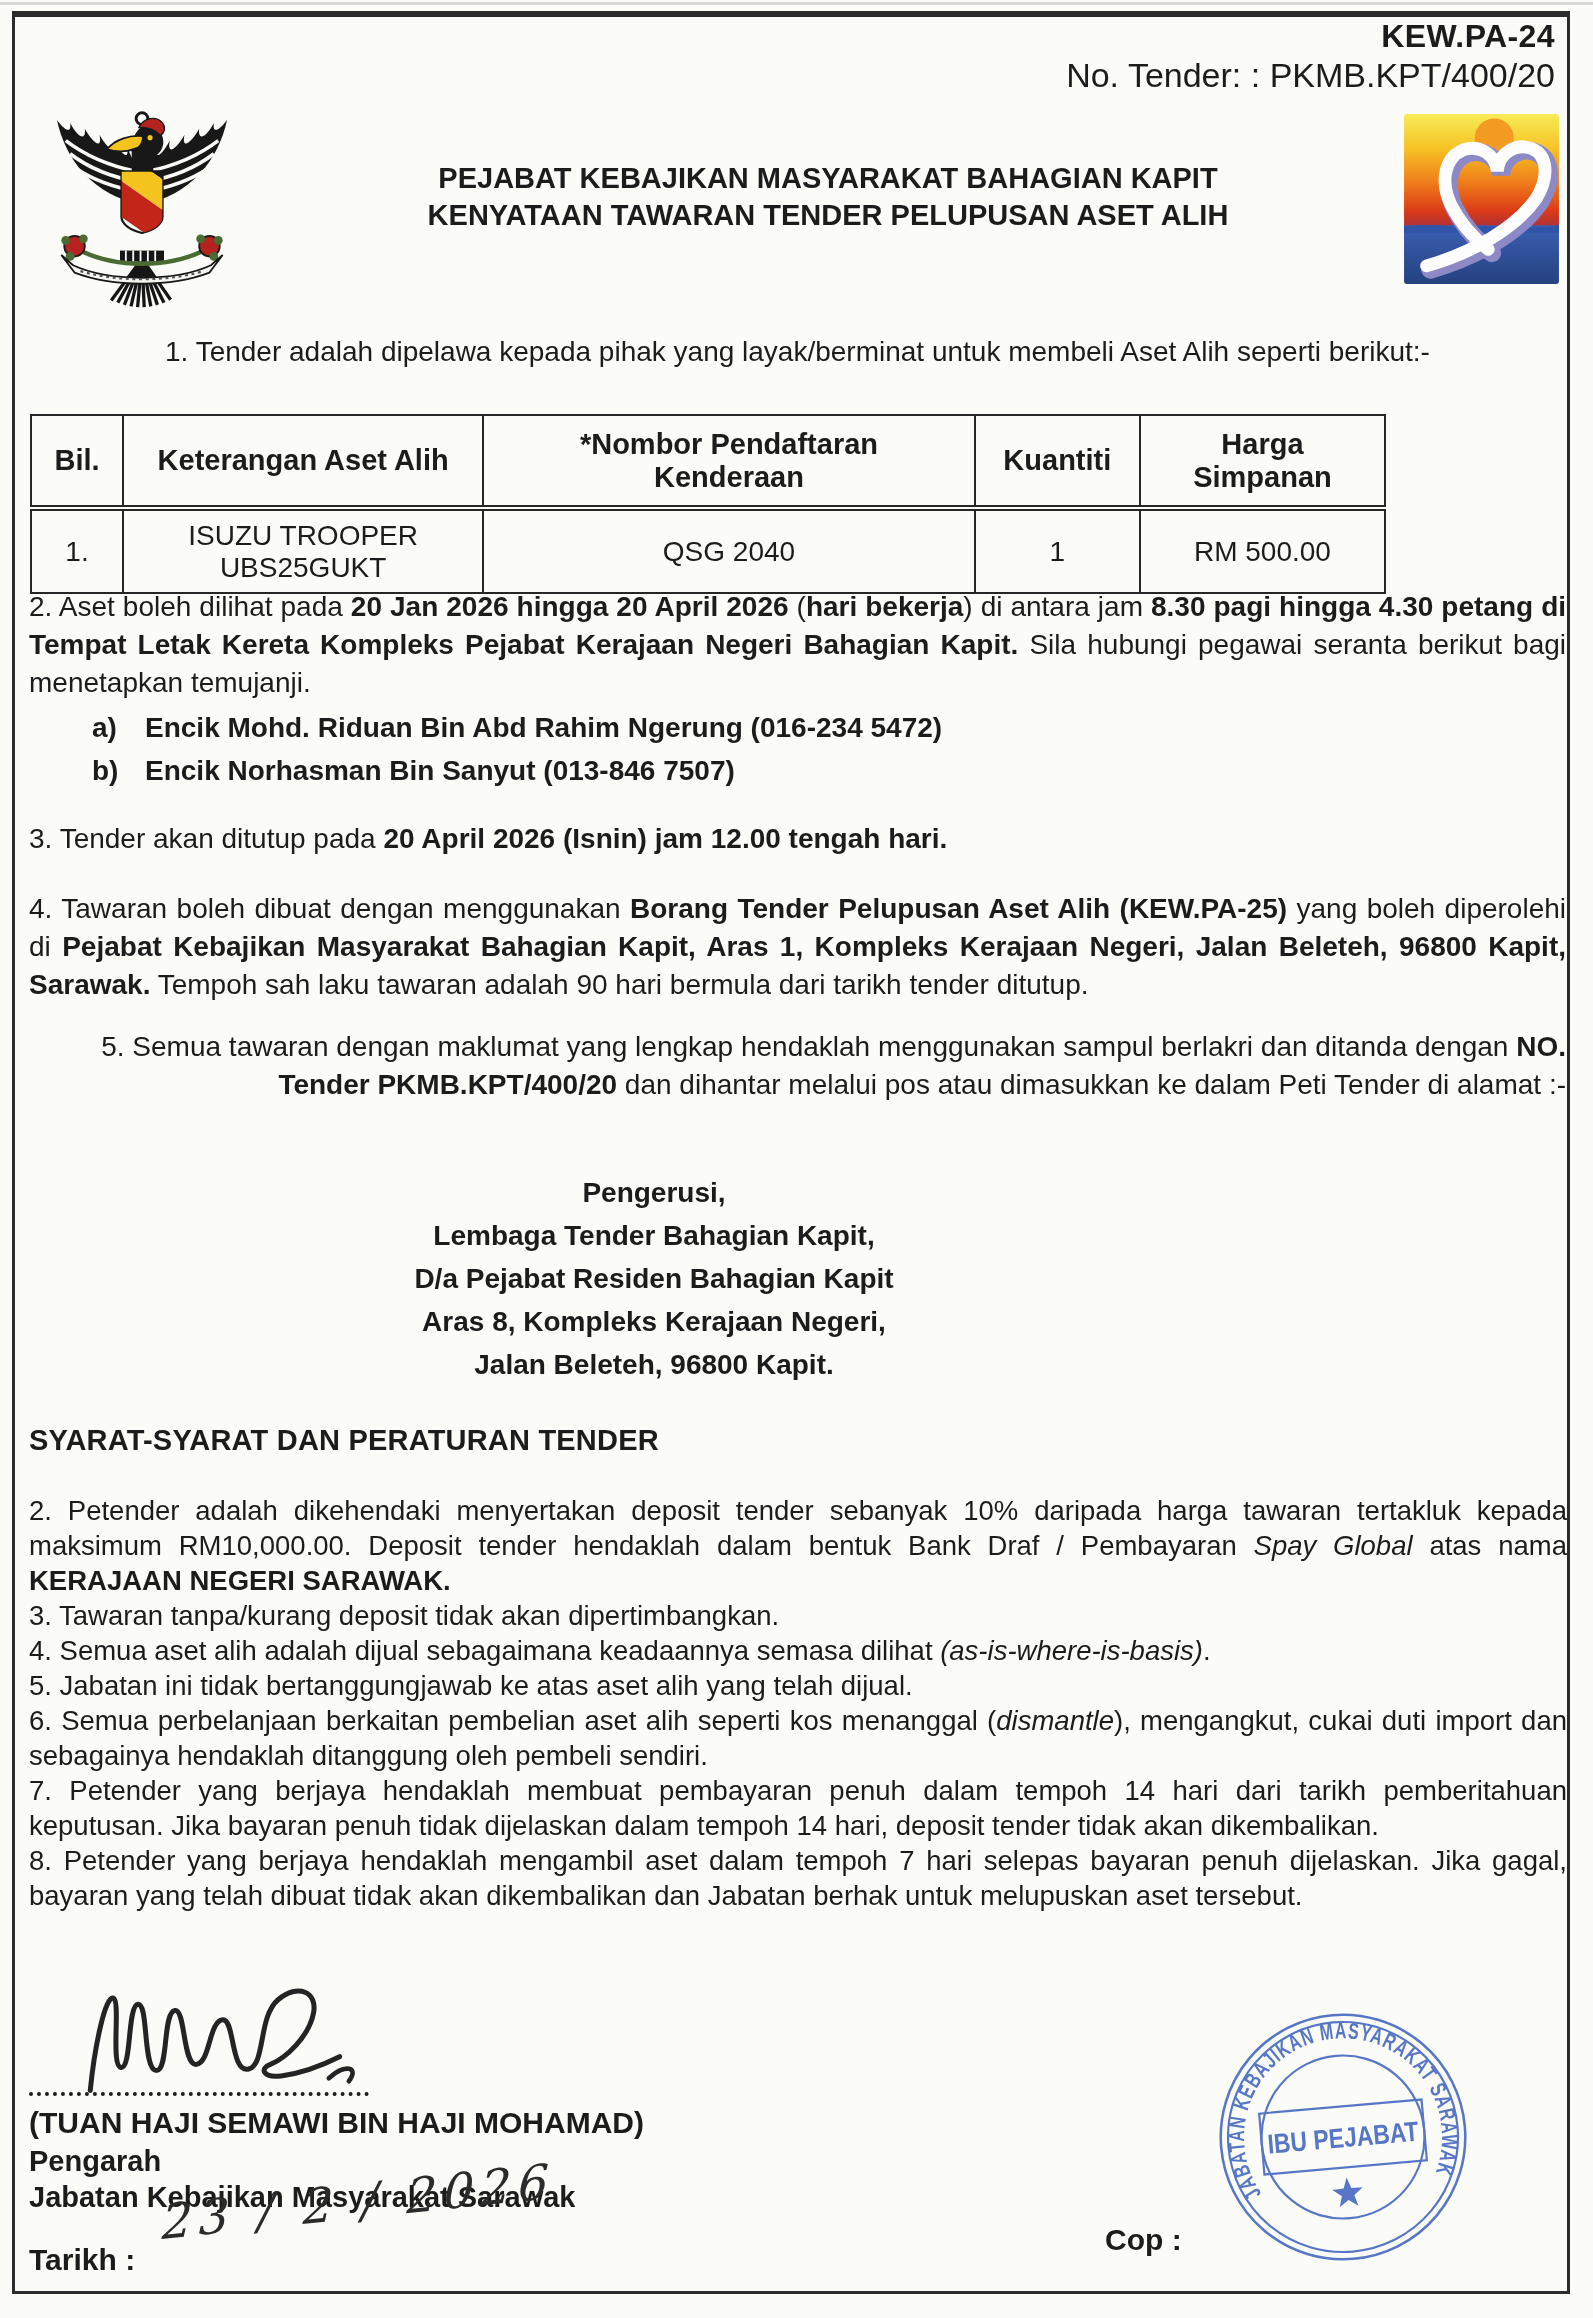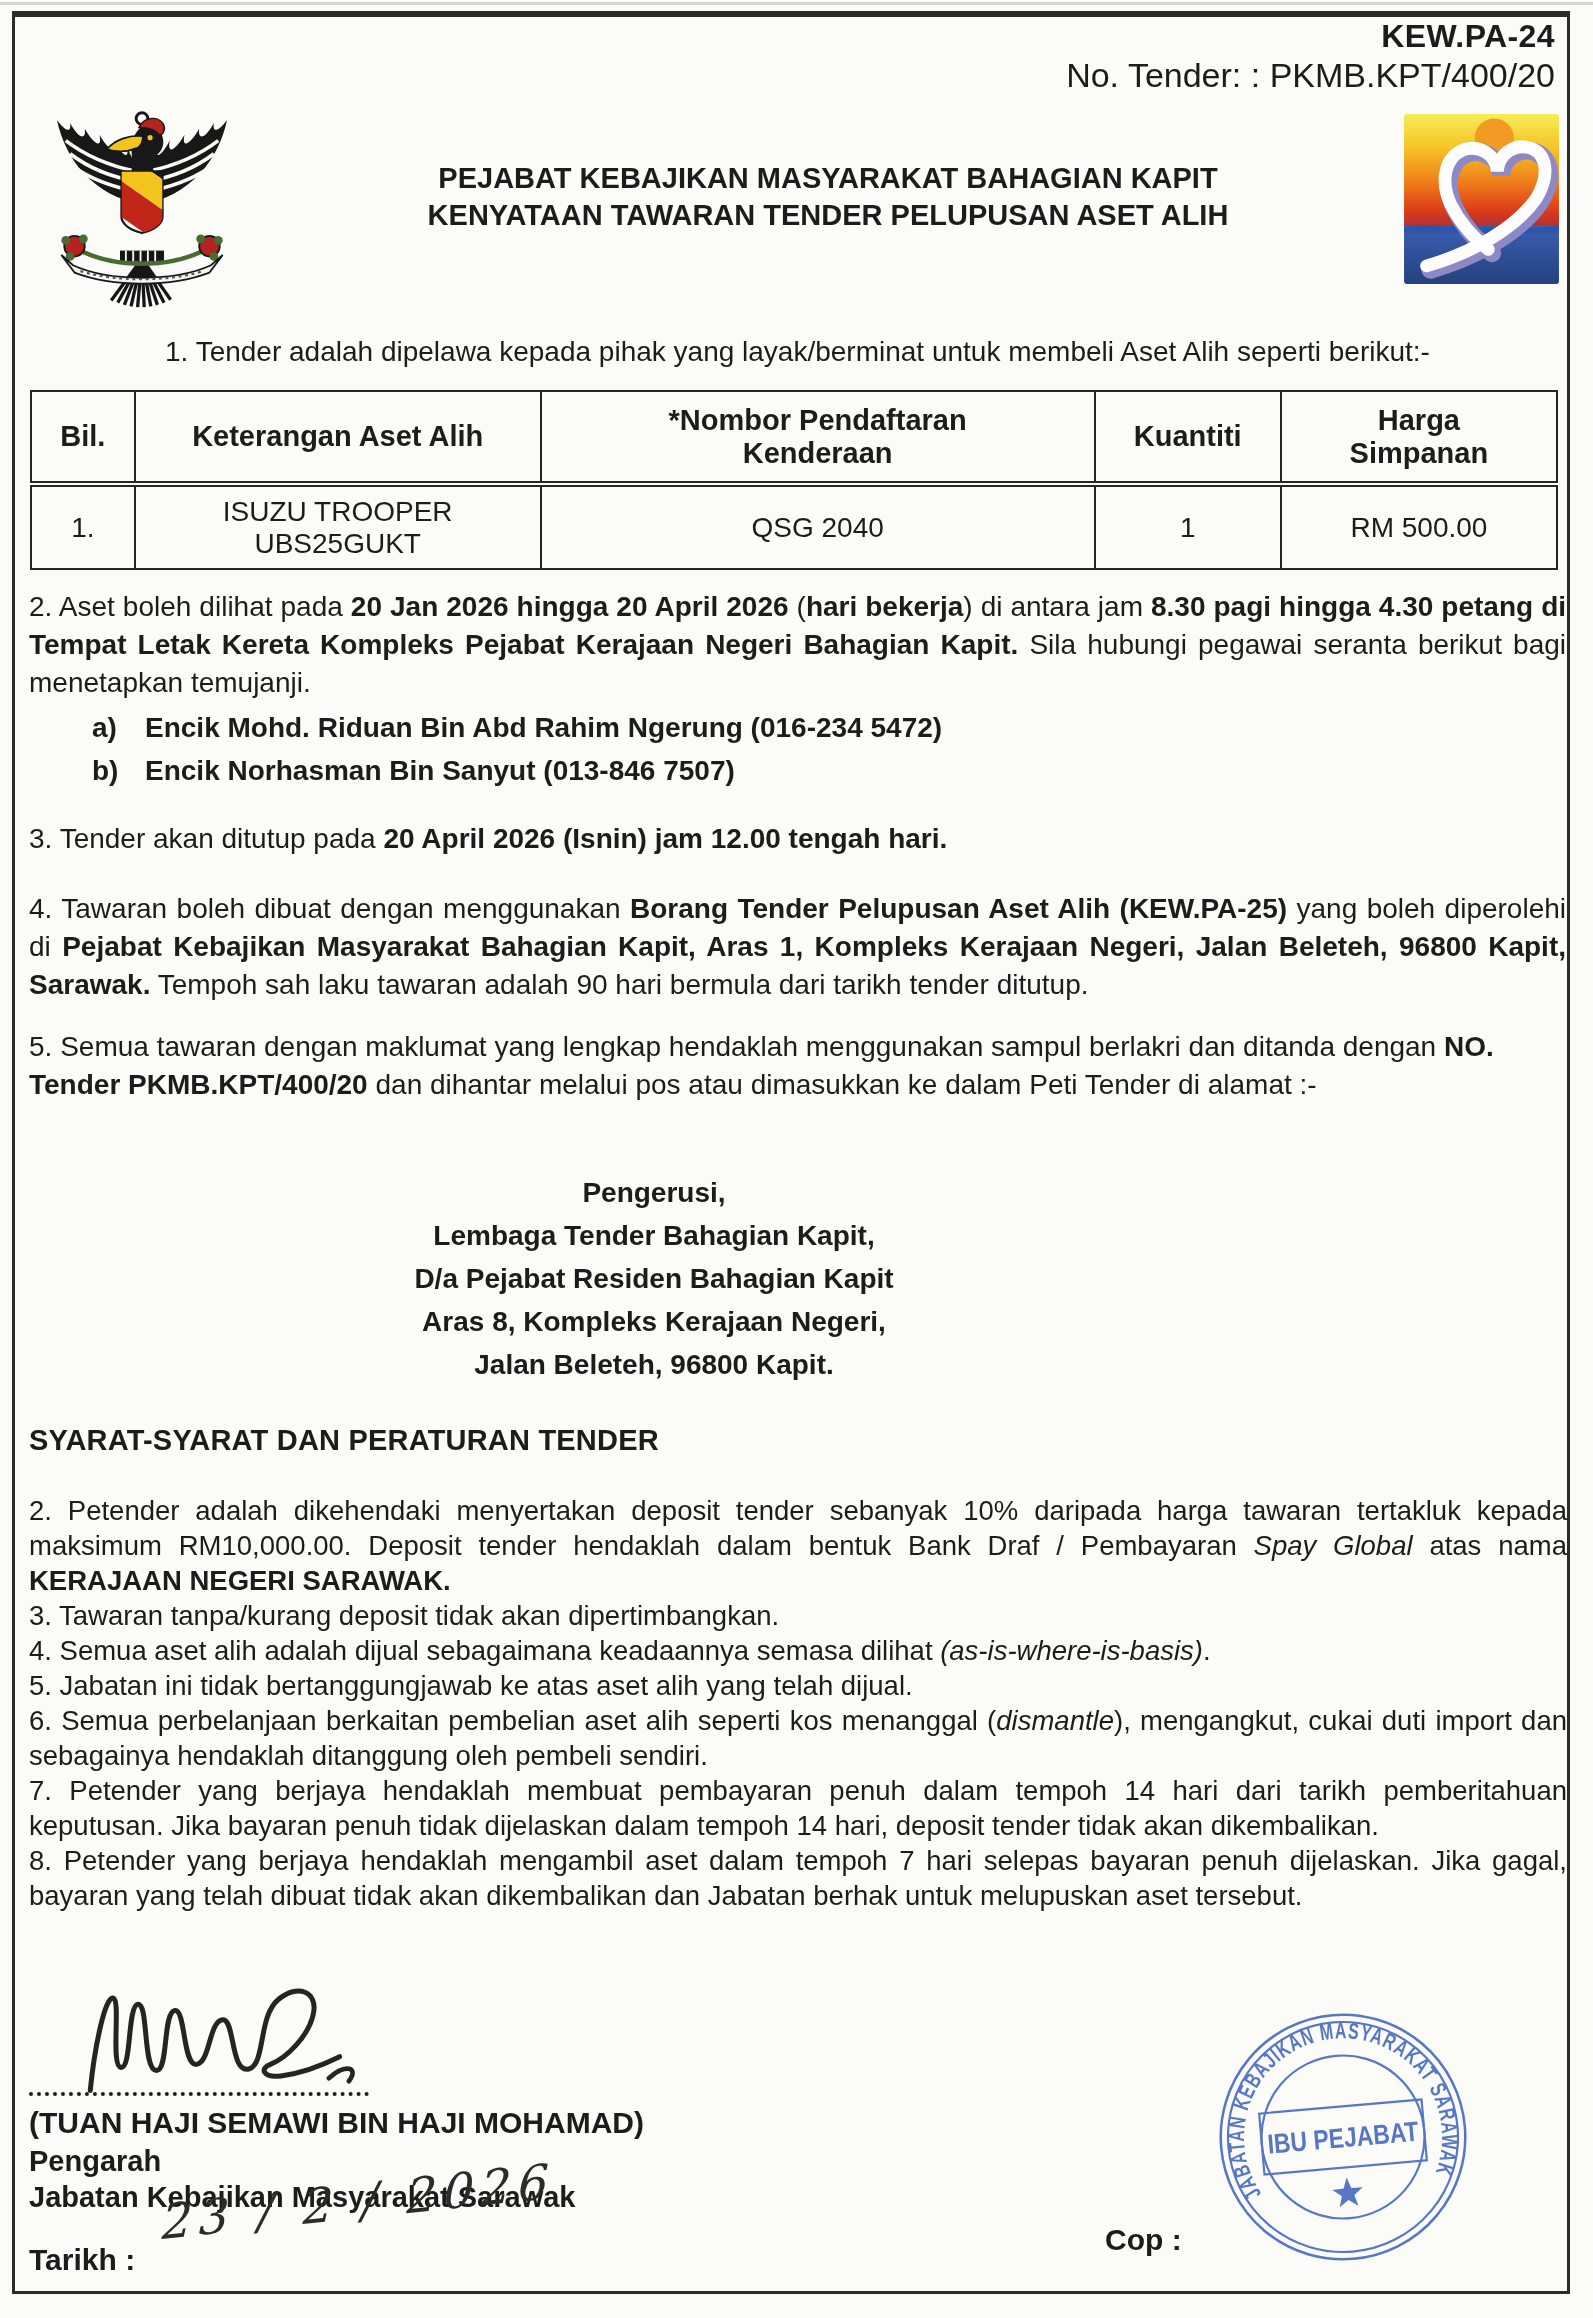--- a/index.html
+++ b/index.html
@@ -18,23 +18,23 @@
   .jkm-logo{position:absolute; left:1404px; top:114px; width:155px; height:170px;}
   .doc-title{
     position:absolute; left:256px; top:160px; width:1144px; text-align:center;
     font-weight:700; font-size:29px; line-height:37px;
   }
   .para{position:absolute; left:29px; width:1537px; font-size:28px; line-height:38px; text-align:justify;}
   .p1{top:333px; text-align:center;}
   .p2{top:588px;}
   .p3{top:820px; text-align:left;}
   .p4{top:890px; line-height:38px;}
-  .p5{top:1028px; line-height:38px; text-align:left;}
+  .p5{top:1028px; line-height:38px; text-align:right;}
   .asset-table{
-    position:absolute; left:30px; top:390px; width:1528px; border-collapse:collapse;
+    position:absolute; left:30px; top:414px; width:1356px; border-collapse:collapse;
     table-layout:fixed; font-size:28px;
   }
   .asset-table th,.asset-table td{
     border:2.3px solid #262626; text-align:center; vertical-align:middle; padding:0;
   }
   .asset-table th{height:89px; font-size:29px; font-weight:700; border-bottom:6.8px double #262626;}
   .asset-table td{height:81px; line-height:32px;}
   .prewrap{white-space:pre-line;}
   .contacts{position:absolute; left:92px; top:712px; font-size:28px; font-weight:700;}
   .contact-row{display:flex; height:43px; align-items:flex-start;}

